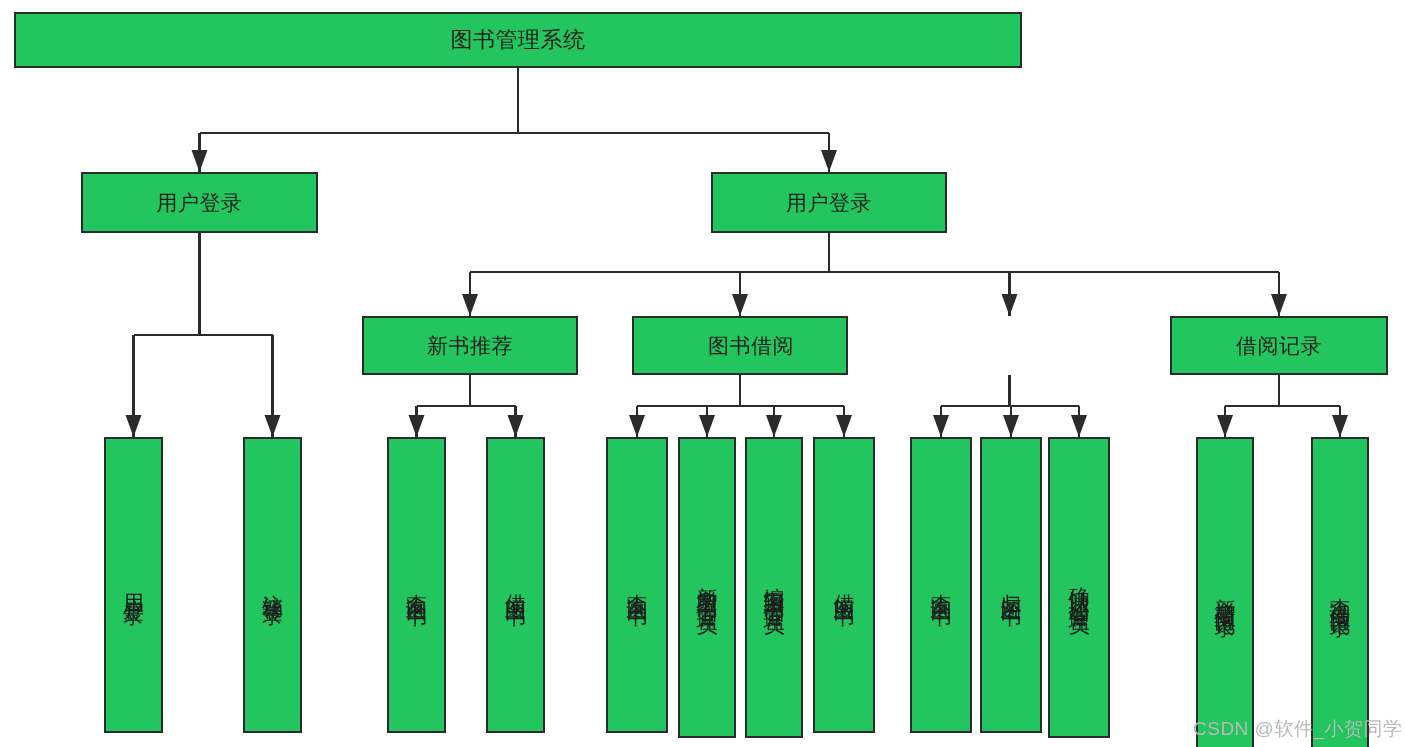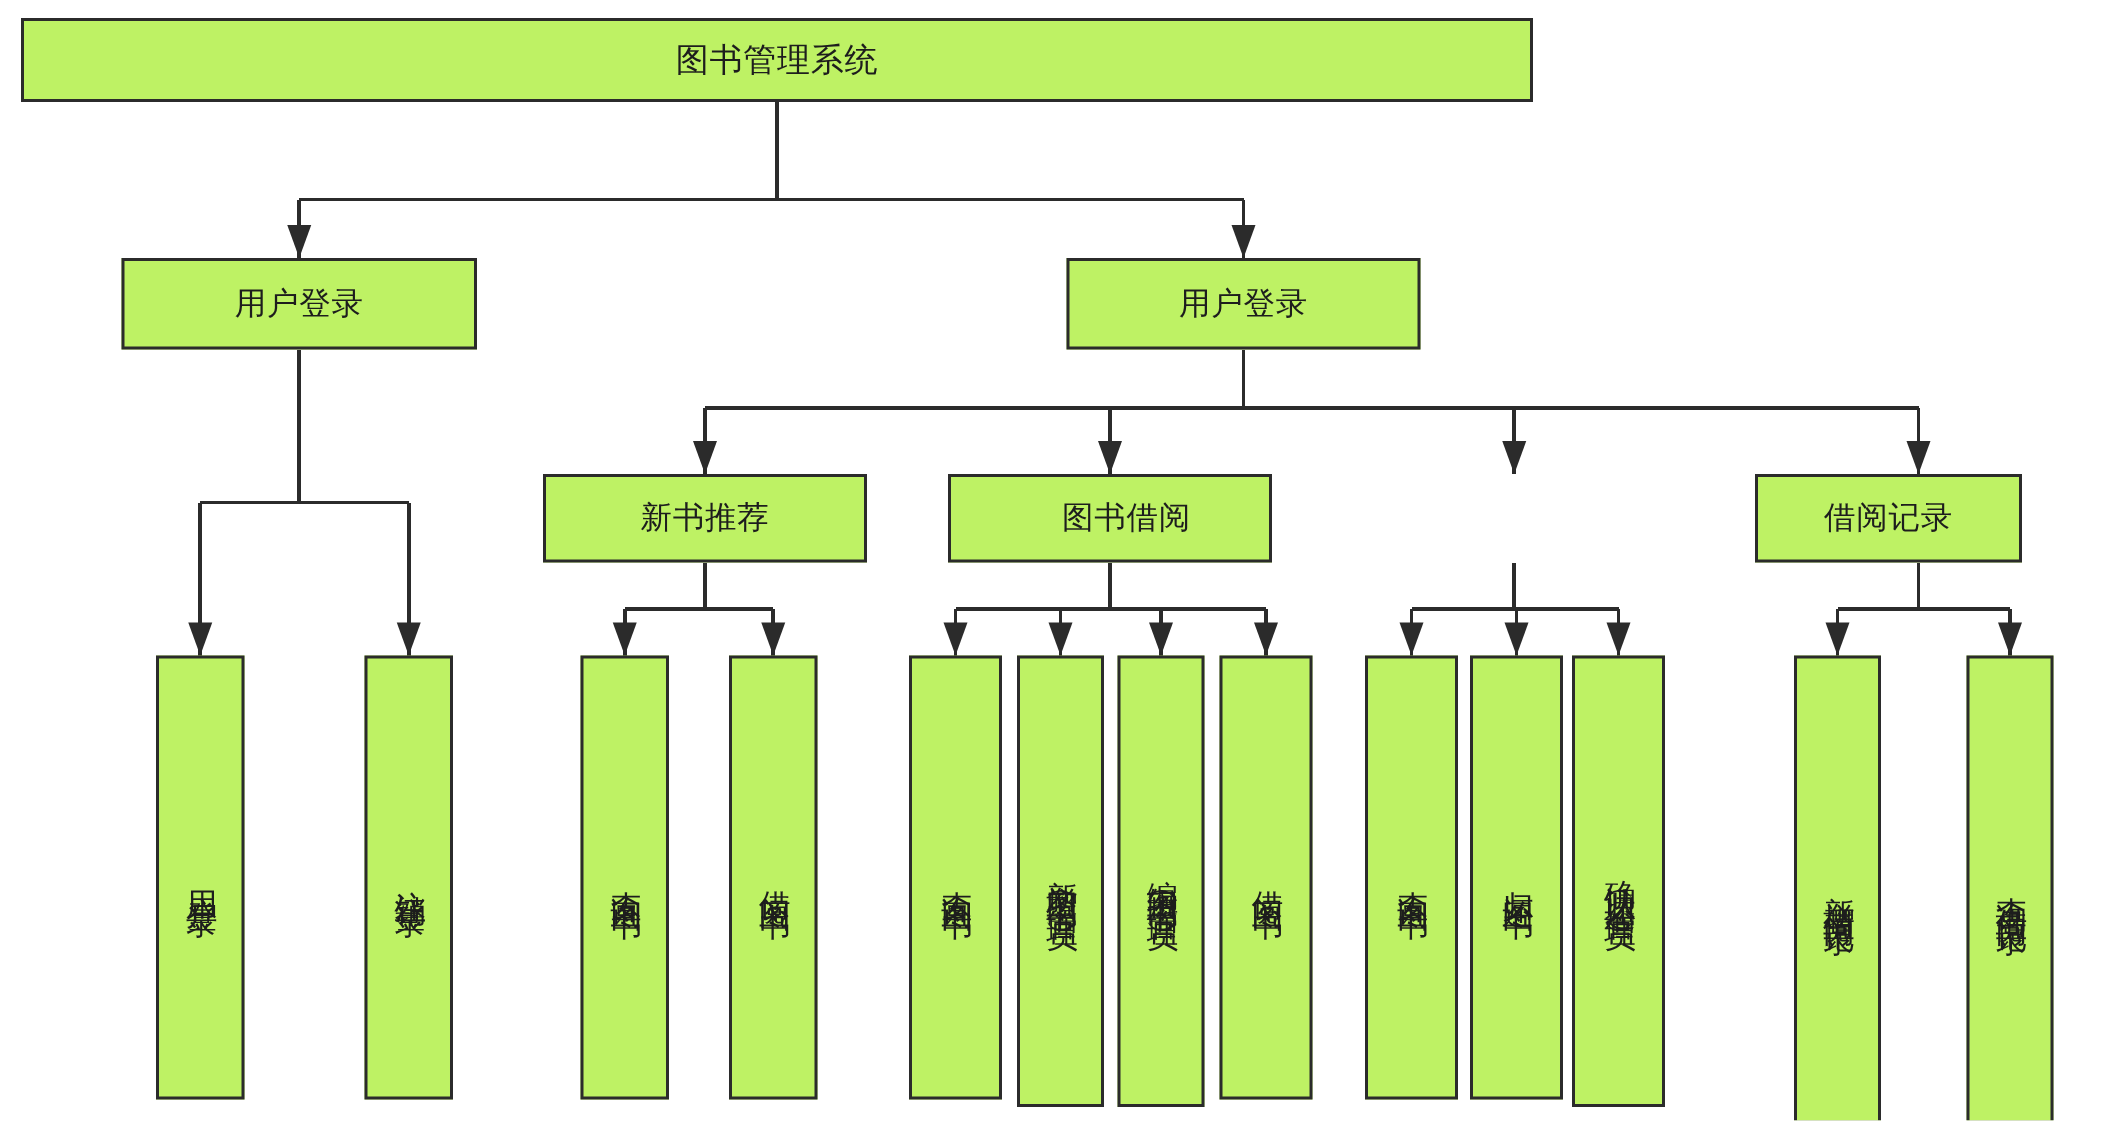--- a/index.html
+++ b/index.html
@@ -21,21 +21,21 @@
     position: absolute;
     left: 0;
     top: 0;
     width: 1405px;
     height: 747px;
   }
   .node {
     position: absolute;
     box-sizing: border-box;
     border: 2.4px solid #2b2b2b;
-    background: #bef264;
+    background: #22c55e;
     display: flex;
     align-items: center;
     justify-content: center;
     color: #1d1d1d;
   }
   .node-h {
     font-size: 21px;
     letter-spacing: 0.5px;
     line-height: 1.1;
   }
@@ -132,21 +132,21 @@
     </div>
     <div class="node node-h" style="left: 711px; top: 172px; width: 236px; height: 61px;">
       <span>用户登录</span>
     </div>
     <div class="node node-h" style="left: 362px; top: 316px; width: 216px; height: 59px;">
       <span>新书推荐</span>
     </div>
     <div class="node node-h" style="left: 632px; top: 316px; width: 216px; height: 59px; padding-left: 22px;">
       <span>图书借阅</span>
     </div>
-    <div class="node node-h" style="left: 1170px; top: 316px; width: 178px; height: 59px;">
+    <div class="node node-h" style="left: 1170px; top: 316px; width: 218px; height: 59px;">
       <span>借阅记录</span>
     </div>
     <div class="node node-v" style="left: 104px; top: 437px; width: 59px; height: 296px;">
       <span class="vlabel">用户登录</span>
     </div>
     <div class="node node-v" style="left: 243px; top: 437px; width: 59px; height: 296px;">
       <span class="vlabel">注销登录</span>
     </div>
     <div class="node node-v" style="left: 387px; top: 437px; width: 59px; height: 296px;">
       <span class="vlabel">查询图书</span>
@@ -174,13 +174,14 @@
     </div>
     <div class="node node-v" style="left: 1048px; top: 437px; width: 62px; height: 301px;">
       <span class="vlabel">确认归还（管理员）</span>
     </div>
     <div class="node node-v" style="left: 1196px; top: 437px; width: 58px; height: 312px;">
       <span class="vlabel">新增借阅记录</span>
     </div>
     <div class="node node-v" style="left: 1311px; top: 437px; width: 58px; height: 312px;">
       <span class="vlabel">查询借阅记录</span>
     </div>
+    <div class="watermark" style="left: 1193px; top: 716px;">CSDN @软件_小贺同学</div>
   </div>
 
 </body></html>

